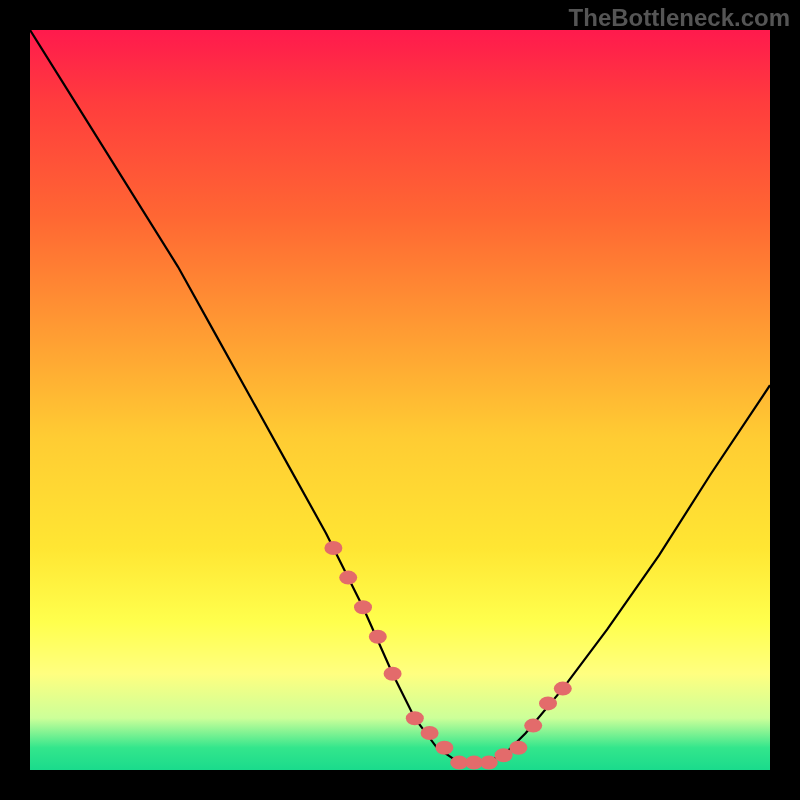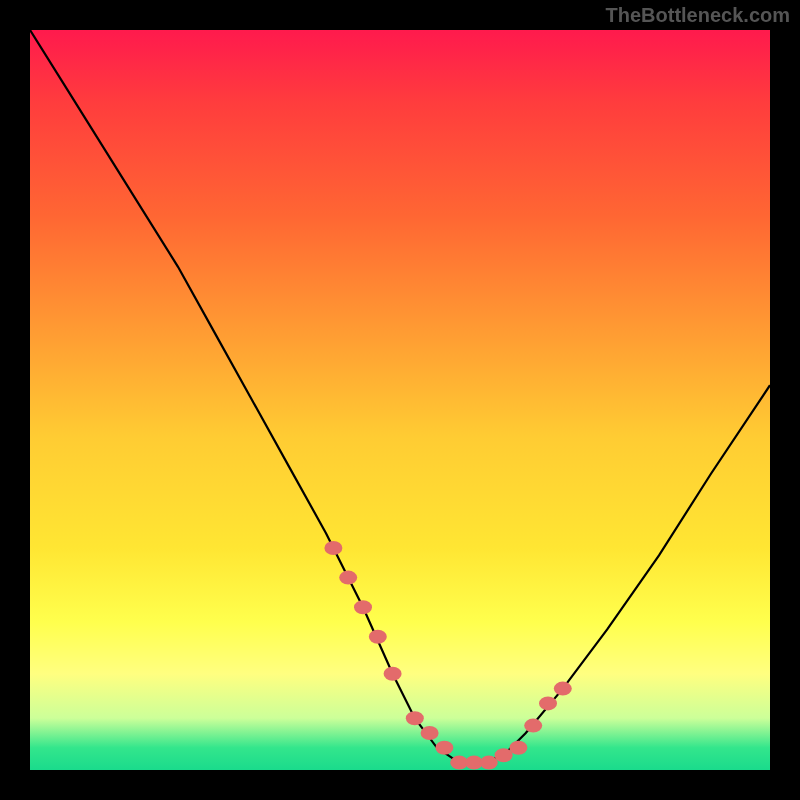--- a/index.html
+++ b/index.html
@@ -15,21 +15,21 @@
     position: relative;
     width: 800px;
     height: 800px;
     background: #000;
   }
   .watermark {
     position: absolute;
     top: 4px;
     right: 10px;
     color: #555;
-    font-size: 20px;
+    font-size: 24px;
     font-weight: bold;
     z-index: 10;
   }
   .plot-area {
     position: absolute;
     left: 30px;
     top: 30px;
     width: 740px;
     height: 740px;
     background: linear-gradient(to bottom,

